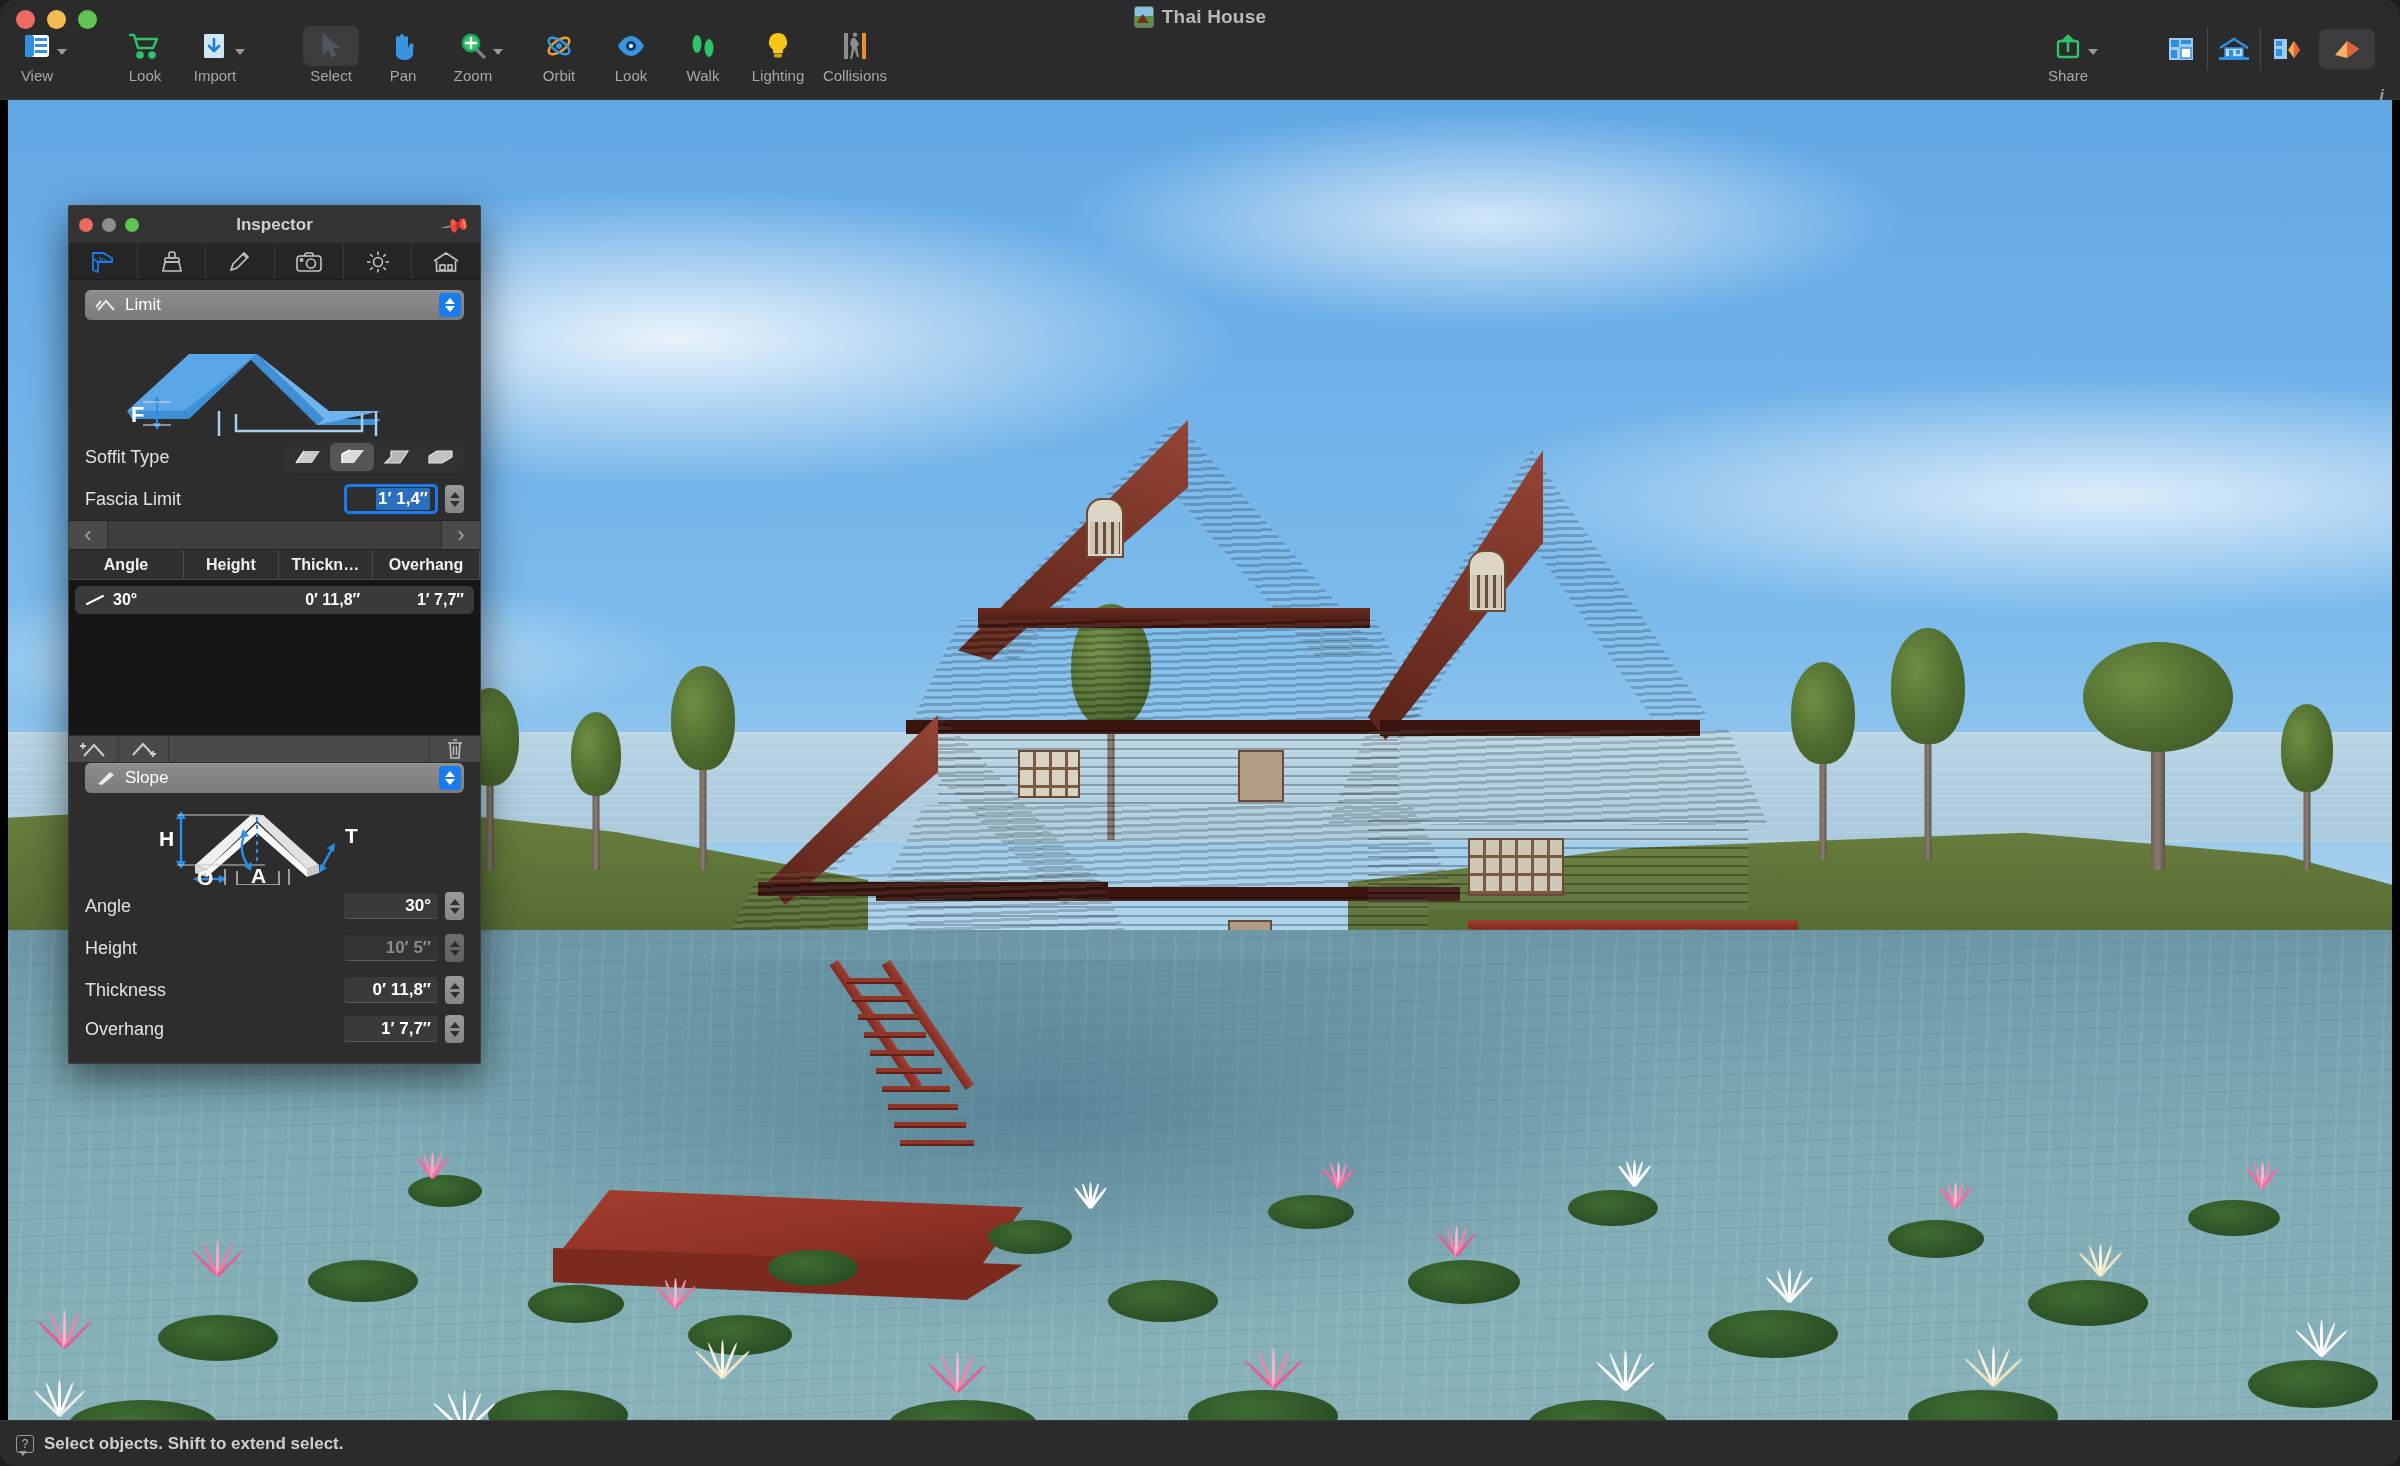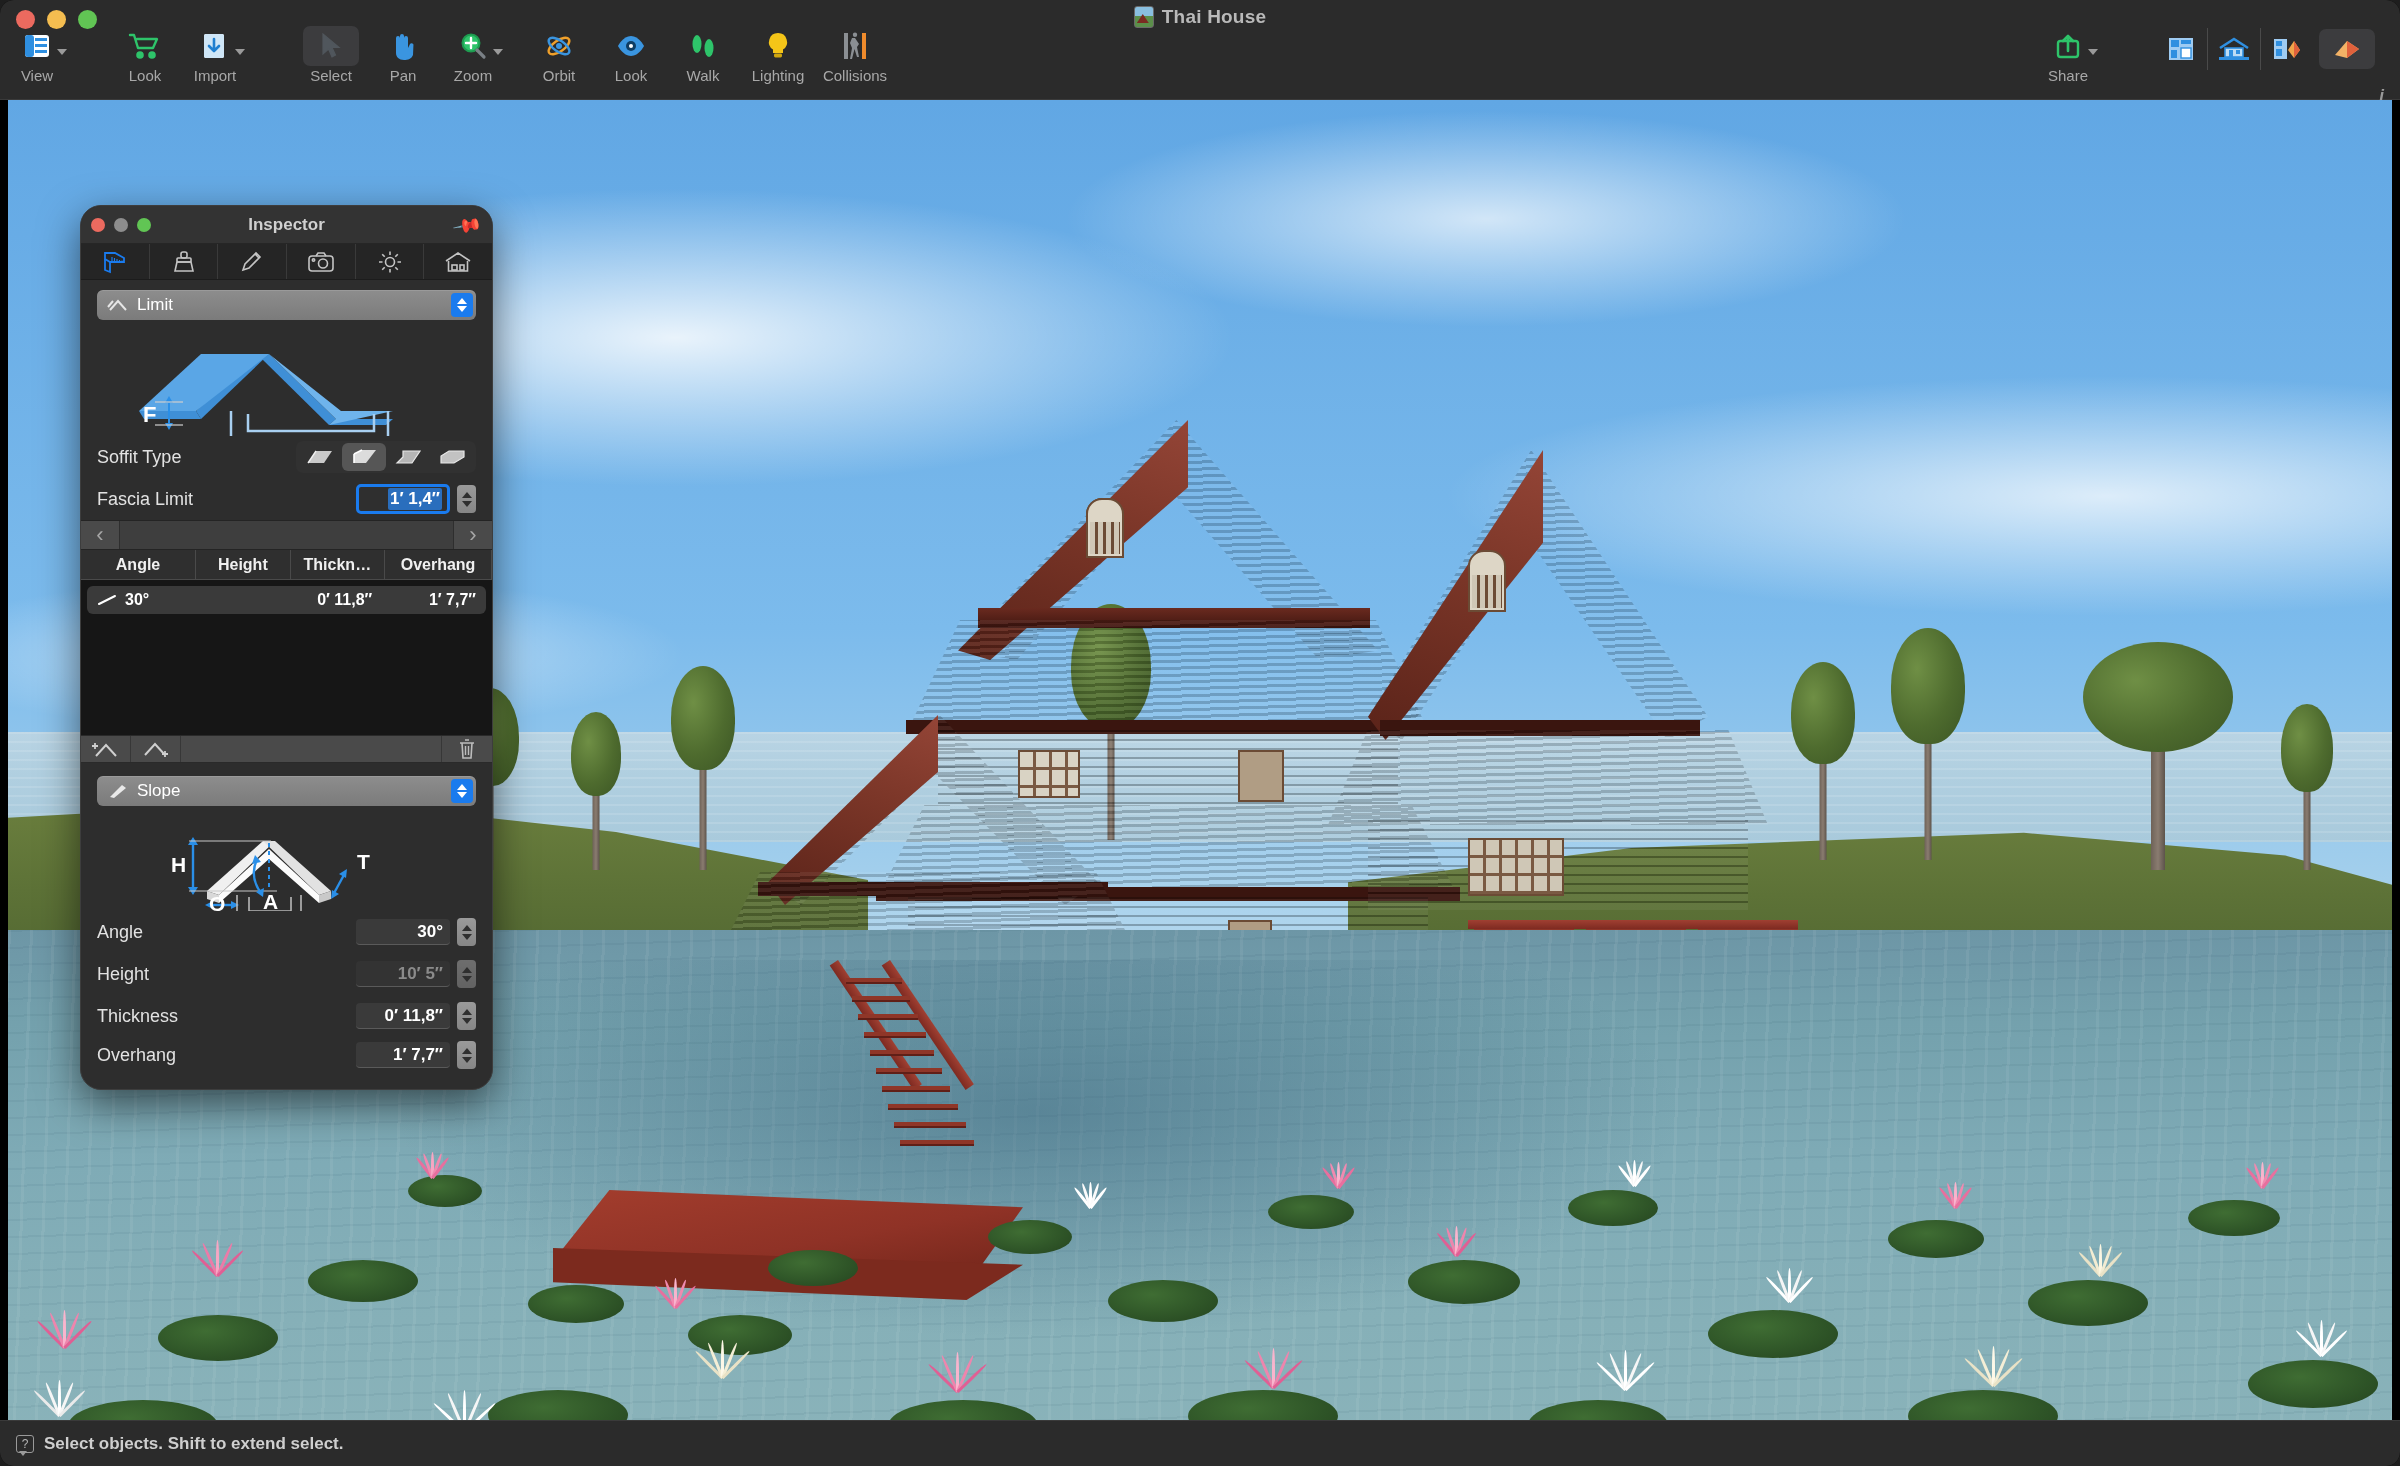--- a/index.html
+++ b/index.html
@@ -208,25 +208,24 @@
   .status-icon::after{ content:""; position:absolute; left:2px; bottom:-4px;
     border-left:4px solid transparent; border-right:4px solid transparent; border-top:5px solid #9a9a9a; }
   .status-text { color: #cfcfcf; font-size: 17px; font-weight: bold; }
 
   
   .inspector {
     position: absolute;
     left: 68px; top: 205px;
     width: 413px;
     background: #2d2d2d;
-    border-radius: 21px;
+    border-radius: 2px;
     box-shadow: 0 14px 40px rgba(0,0,0,.55);
     overflow: hidden;
     border: 1px solid #3d3d3d;
-    margin-left: 12px;
   }
   .insp-title {
     height: 38px; background: #333333;
     display: flex; align-items: center; position: relative;
     border-bottom: 1px solid #262626;
   }
   .insp-traffic { position:absolute; left: 10px; display:flex; gap: 9px; }
   .insp-traffic .d { width: 14px; height:14px; border-radius:50%; }
   .d.r{background:#ec6a5f;} .d.g{background:#8d8d8d;} .d.gr{background:#61c554;}
   .insp-title .t {
@@ -1038,21 +1037,21 @@
         <div class="spacer"></div>
         <div class="trash">
           <svg width="20" height="22" viewBox="0 0 20 22">
             <path d="M3 5h14M8 2h4M5 5 L6 20 L14 20 L15 5" fill="none" stroke="#bdbdbd" stroke-width="1.6"></path>
             <path d="M8.5 8v9M11.5 8v9" stroke="#bdbdbd" stroke-width="1.4"></path>
           </svg>
         </div>
       </div>
 
 
-      <div style="padding: 13px 16px;">
+      <div style="padding: 0 16px;">
         <div class="popup">
           <svg width="22" height="18" viewBox="0 0 22 18">
             <path d="M3 15 L15 3 L19 6 L7 16 Z" fill="#e9e9e9"></path>
           </svg>
           <span>Slope</span>
           <span class="stepper-blue">
             <span class="up"></span>
               <span class="dn"></span>
           </span>
         </div>

